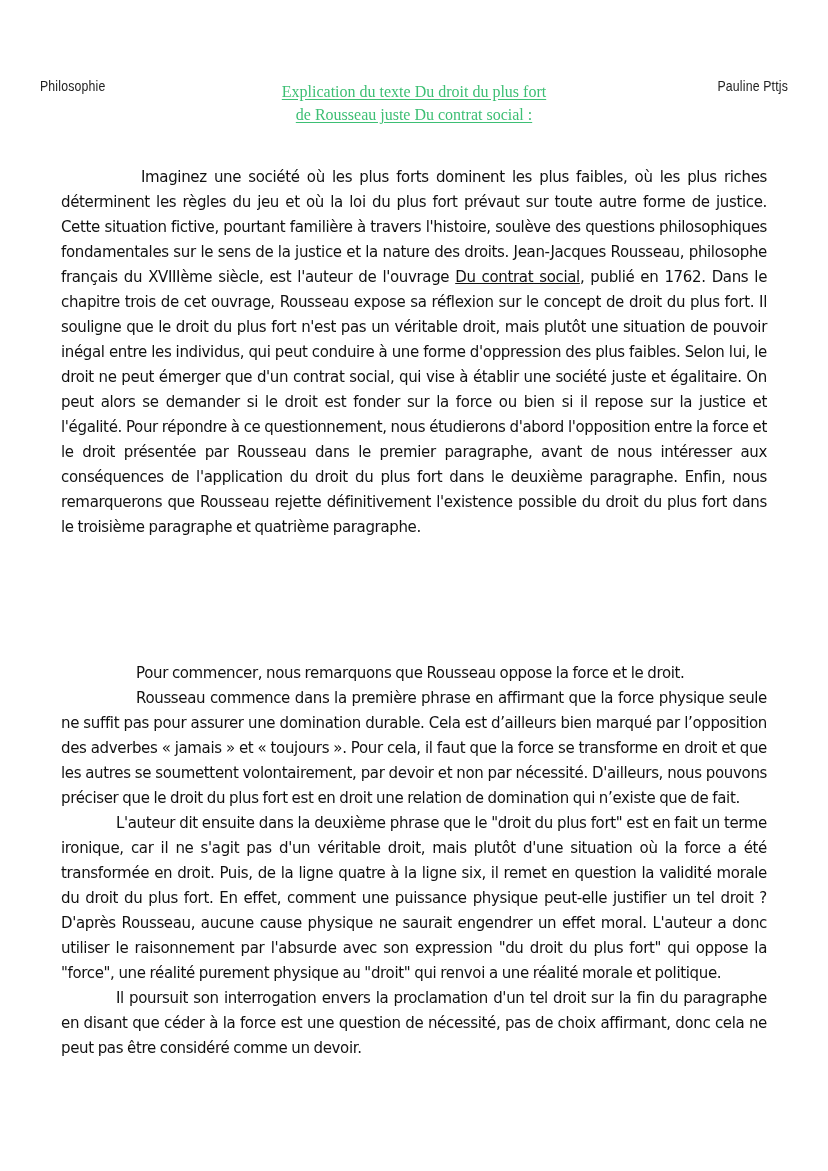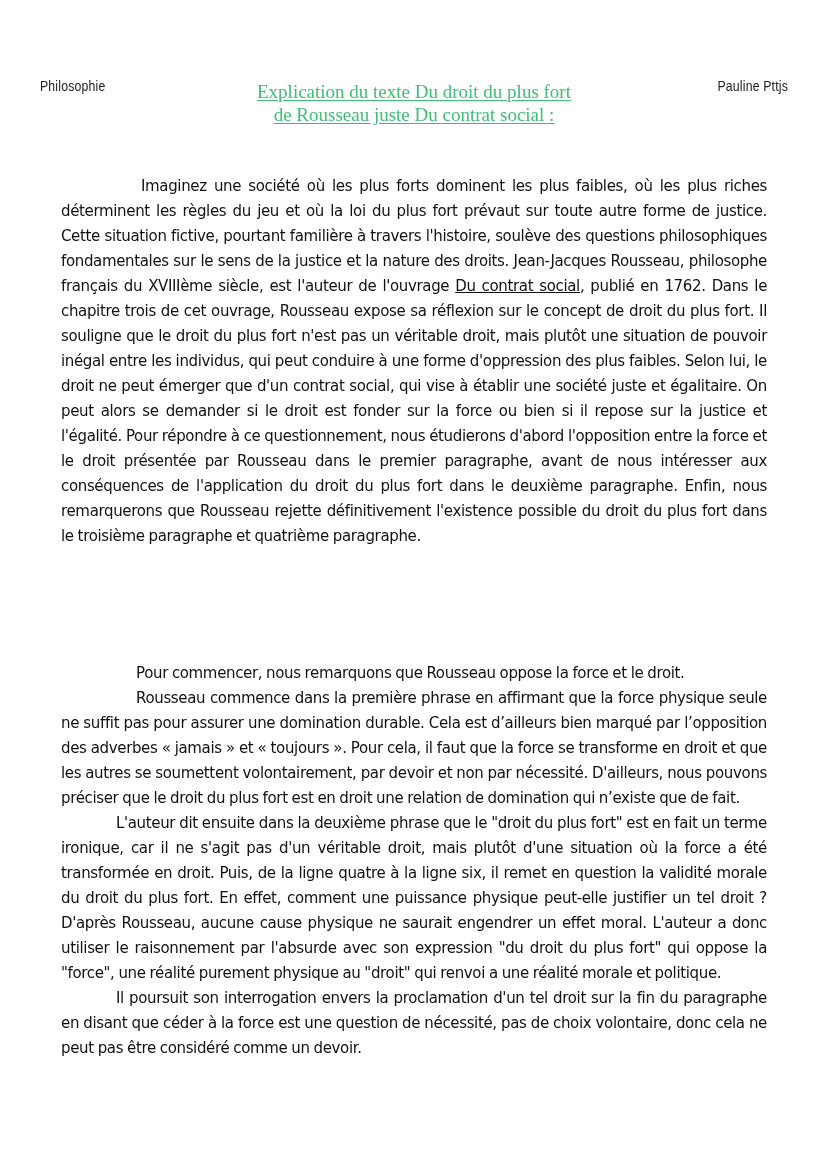--- a/index.html
+++ b/index.html
@@ -41,21 +41,21 @@
       transform-origin: right center;
       letter-spacing: 0.2px;
     }
     .title {
       position: absolute;
       top: 80px;
       left: 0;
       width: 828px;
       text-align: center;
       font-family: "Liberation Serif", serif;
-      font-size: 19px;
+      font-size: 16px;
       line-height: 23px;
       color: #3dbf74;
     }
     .title span {
       display: block;
       text-decoration: underline;
       text-underline-offset: 2px;
     }
     .content {
       position: absolute;
@@ -66,21 +66,21 @@
       line-height: 25px;
       color: #111111;
     }
     .para {
       margin: 0;
       text-align: justify;
       text-indent: 80px;
       letter-spacing: -0.35px;
       word-spacing: -0.5px;
     }
-    .intro { top: 165px; margin-top: 9px; }
+    .intro { top: 165px; }
     .dev { top: 637px; margin-top: 24px; }
     .dev .first {
       text-indent: 75px;
     }
     .dev .indent2 {
       text-indent: 75px;
     }
     .dev .indent3 {
       text-indent: 55px;
     }
@@ -100,14 +100,14 @@
 </div>
 
 <div class="content intro">
   <p class="para"><span>Imaginez une société où les plus forts dominent les plus faibles, où les plus riches déterminent les règles du jeu et où la loi du plus fort prévaut sur toute autre forme de justice. Cette situation fictive, pourtant familière à travers l'histoire, soulève des questions philosophiques fondamentales sur le sens de la justice et la nature des droits. Jean-Jacques Rousseau, philosophe français du XVIIIème siècle, est l'auteur de l'ouvrage </span><span class="u">Du contrat social</span><span>, publié en 1762. Dans le chapitre trois de cet ouvrage, Rousseau expose sa réflexion sur le concept de droit du plus fort. Il souligne que le droit du plus fort n'est pas un véritable droit, mais plutôt une situation de pouvoir inégal entre les individus, qui peut conduire à une forme d'oppression des plus faibles. Selon lui, le droit ne peut émerger que d'un contrat social, qui vise à établir une société juste et égalitaire. On peut alors se demander si le droit est fonder sur la force ou bien si il repose sur la justice et l'égalité. Pour répondre à ce questionnement, nous étudierons d'abord l'opposition entre la force et le droit présentée par Rousseau dans le premier paragraphe, avant de nous intéresser aux conséquences de l'application du droit du plus fort dans le deuxième paragraphe. Enfin, nous remarquerons que Rousseau rejette définitivement l'existence possible du droit du plus fort dans le troisième paragraphe et quatrième paragraphe.</span></p>
 </div>
 
 <div class="content dev">
   <p class="para first">Pour commencer, nous remarquons que Rousseau oppose la force et le droit.</p>
   <p class="para indent2">Rousseau commence dans la première phrase en affirmant que la force physique seule ne suffit pas pour assurer une domination durable. Cela est d’ailleurs bien marqué par l’opposition des adverbes « jamais » et « toujours ». Pour cela, il faut que la force se transforme en droit et que les autres se soumettent volontairement, par devoir et non par nécessité. D'ailleurs, nous pouvons préciser que le droit du plus fort est en droit une relation de domination qui n’existe que de fait.</p>
   <p class="para indent3">L'auteur dit ensuite dans la deuxième phrase que le "droit du plus fort" est en fait un terme ironique, car il ne s'agit pas d'un véritable droit, mais plutôt d'une situation où la force a été transformée en droit. Puis, de la ligne quatre à la ligne six, il remet en question la validité morale du droit du plus fort. En effet, comment une puissance physique peut-elle justifier un tel droit ? D'après Rousseau, aucune cause physique ne saurait engendrer un effet moral. L'auteur a donc utiliser le raisonnement par l'absurde avec son expression "du droit du plus fort" qui oppose la "force", une réalité purement physique au "droit" qui renvoi a une réalité morale et politique.</p>
-  <p class="para indent3">Il poursuit son interrogation envers la proclamation d'un tel droit sur la fin du paragraphe en disant que céder à la force est une question de nécessité, pas de choix volontaire, donc cela ne peut pas être considéré comme un devoir.</p>
+  <p class="para indent3">Il poursuit son interrogation envers la proclamation d'un tel droit sur la fin du paragraphe en disant que céder à la force est une question de nécessité, pas de choix affirmant, donc cela ne peut pas être considéré comme un devoir.</p>
 </div>
 
 </body></html>

